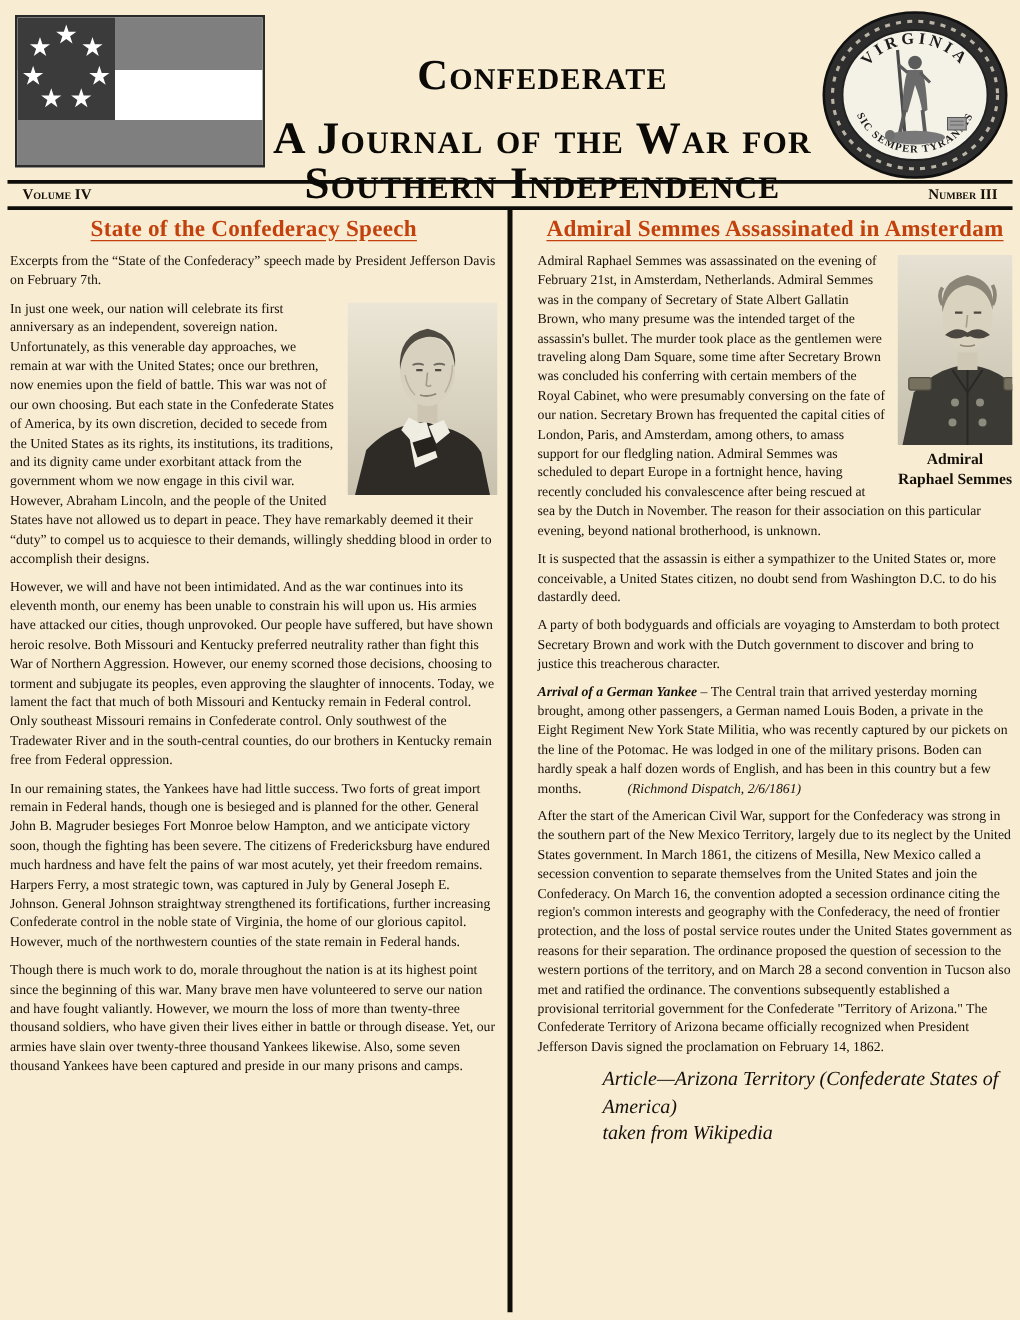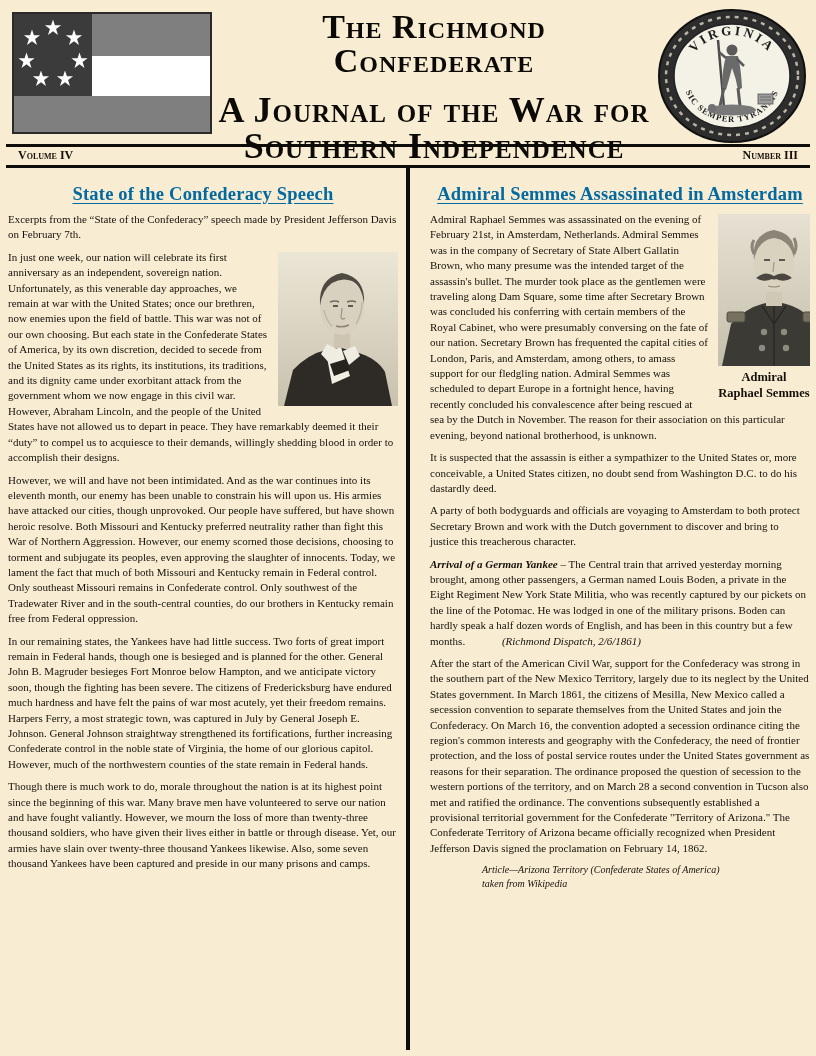--- a/index.html
+++ b/index.html
@@ -27,33 +27,33 @@
   .dateline .vol,.dateline .num{font-size:12px;}
   .dateline .date{font-size:19px;}
 
   
   .columns{display:flex;height:882px;overflow:hidden;}
   .col{box-sizing:border-box;overflow:hidden;}
   .col-left{width:400px;padding:4px 8px 0 2px;}
   .col-right{width:404px;border-left:4px solid #0f0d09;padding:4px 0 0 20px;}
 
   h2.headline{
-    text-align:center;font-size:18.5px;font-weight:bold;margin:12px 0 7px 0;
-    text-decoration:underline;text-underline-offset:3px;color:#0369a1;letter-spacing:0.2px;
+    text-align:center;font-size:18.5px;font-weight:bold;margin:2px 0 7px 0;
+    text-decoration:underline;text-underline-offset:3px;color:#c2410c;letter-spacing:0.2px;
   }
   p.body-text{font-size:11px;line-height:15.4px;margin:0 0 7px 0;text-align:left;}
 
   .davis-float{float:right;width:120px;height:154px;margin:2px 0 4px 8px;line-height:0;}
   .semmes-float{float:right;width:92px;margin:2px 0 4px 9px;text-align:center;}
   .semmes-float .portrait{line-height:0;}
   .portrait-caption{font-size:12.5px;font-weight:bold;line-height:1.3;margin-top:3px;font-family:"Liberation Serif",serif;}
 
   .brief-lead{font-weight:bold;font-style:italic;}
   .brief-cite{font-style:italic;padding-left:34px;white-space:nowrap;}
-  .attribution{font-style:italic;font-size:10px;line-height:1.35;margin:2px 0 16px 52px;}
+  .attribution{font-style:italic;font-size:16px;line-height:1.35;margin:2px 0 16px 52px;}
 </style>
 </head>
 <body>
 
 <div class="page">
 
   <header class="masthead">
     <div class="flag-wrap">
       <svg width="196" height="118" viewBox="0 0 196 118">
         <defs>
@@ -68,21 +68,21 @@
         <use href="#star" transform="translate(65.5,47) scale(8.5)" fill="#fff"></use>
         <use href="#star" transform="translate(51,65) scale(8.5)" fill="#fff"></use>
         <use href="#star" transform="translate(27,65) scale(8.5)" fill="#fff"></use>
         <use href="#star" transform="translate(12.5,47) scale(8.5)" fill="#fff"></use>
         <use href="#star" transform="translate(18,24) scale(8.5)" fill="#fff"></use>
       </svg>
     </div>
 
     <div class="masthead-titles">
       <h1 class="paper-title">
-        <span>The Richmond</span><br>
+        <br>
         <span>Confederate</span>
       </h1>
       <div class="paper-subtitle">
         <span>A Journal of the War for</span><br>
         <span>Southern Independence</span>
       </div>
     </div>
 
     <div class="seal-wrap">
       <svg width="152" height="136" viewBox="0 0 152 136">

